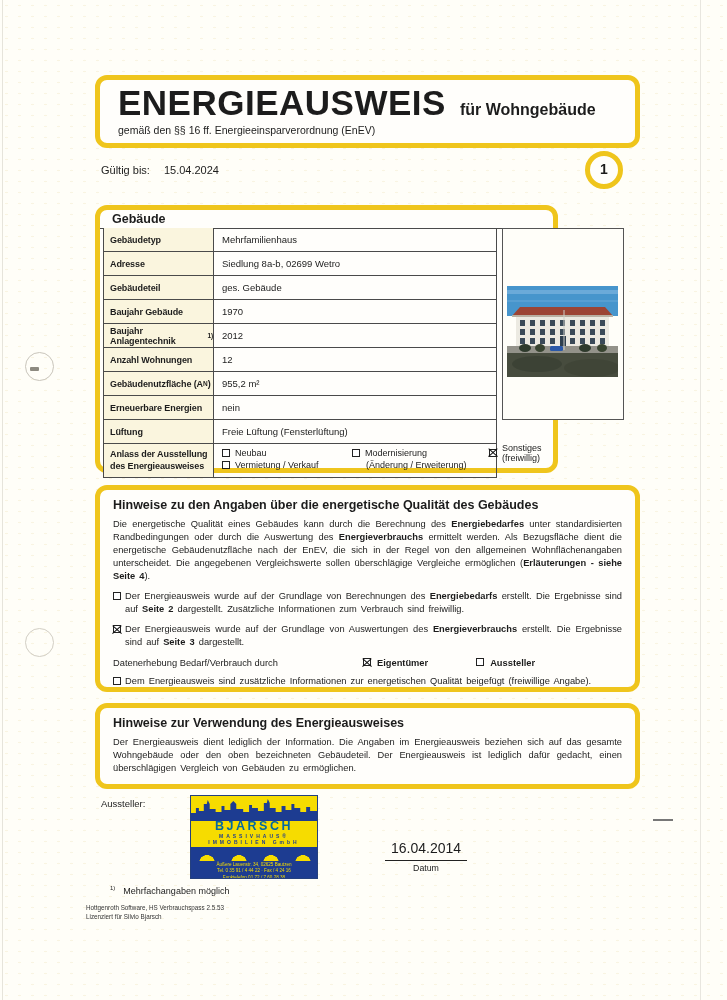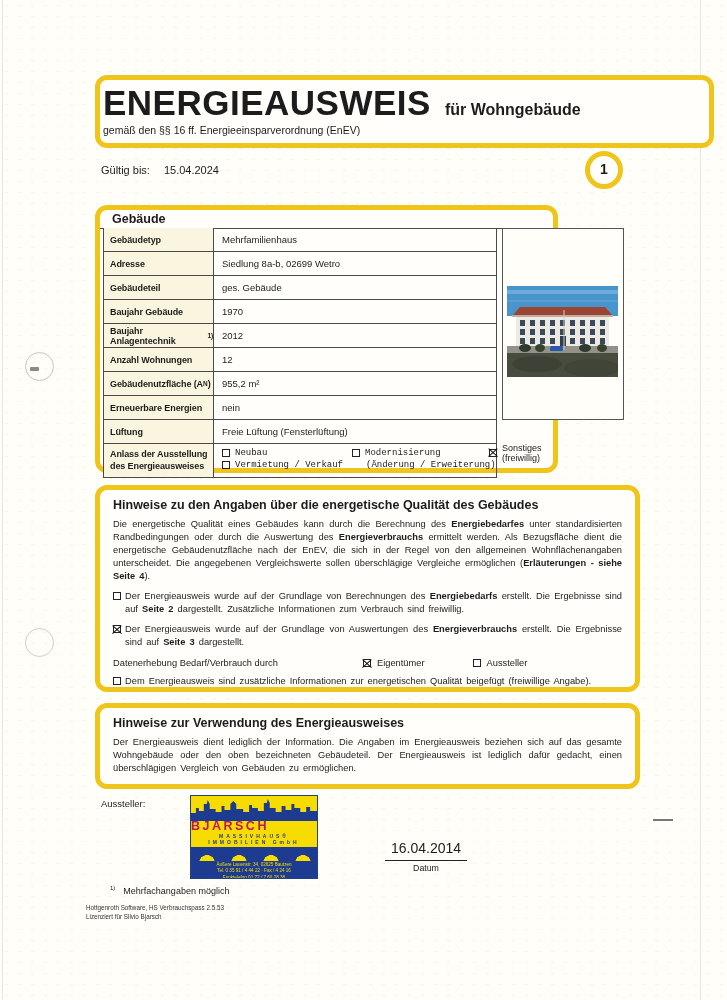--- a/index.html
+++ b/index.html
@@ -13,21 +13,21 @@
     background-position:0 0, 6px 4px;
     font-family:"Liberation Sans", sans-serif;
     color:#1c1c1c;
   }
   .edge-l{position:absolute;left:2px;top:0;width:1px;height:1000px;background:#dcd8cf;opacity:.7;}
   .edge-r{position:absolute;left:700px;top:0;width:1px;height:1000px;background:#d9d6cf;opacity:.6;}
   .ybox{position:absolute;border:5px solid #EFC51C;border-radius:12px;background:#fffefb;box-sizing:border-box;}
   b{font-weight:bold;}
 
   
-  #header-box{left:95px;top:75px;width:619px;height:73px;padding:5px 14px 0 3px;}
+  #header-box{left:95px;top:75px;width:545px;height:73px;padding:5px 14px 0 18px;}
   .h-titlerow{display:flex;align-items:baseline;}
   .h-title{font-size:35px;font-weight:bold;letter-spacing:.5px;line-height:1.05;}
   .h-for{font-size:16px;font-weight:bold;margin-left:14px;}
   .h-law{font-size:10.5px;margin-top:2px;}
 
   
   #validity{position:absolute;left:101px;top:164px;font-size:11px;font-weight:normal;}
   #validity .date{margin-left:14px;}
   #page-badge{position:absolute;left:585px;top:151px;width:38px;height:38px;border:5px solid #EFC51C;
     border-radius:50%;background:#fffefb;box-sizing:border-box;text-align:center;
@@ -43,21 +43,21 @@
   .bl{width:110px;flex:none;background:#FAF5DE;border-right:1px solid #4a4a4a;
     font-weight:bold;font-size:9px;letter-spacing:-.1px;padding-left:6px;
     display:flex;align-items:center;box-sizing:border-box;}
   .bv{flex:1;font-size:9.5px;padding-left:8px;display:flex;align-items:center;}
   sup{font-size:6.5px;vertical-align:super;}
   sub{font-size:6.5px;vertical-align:sub;}
   .anlass-label{flex-direction:column;align-items:flex-start;justify-content:center;line-height:1.25;}
   .anlass-opts{display:flex;align-items:flex-start;padding-top:3px;}
   .optcol{display:flex;flex-direction:column;font-size:9px;line-height:1.35;}
   .optcol.c1{width:130px;}
-  .optline{display:flex;align-items:center;gap:5px;font-family:Liberation Mono, monospace;}
+  .optline{display:flex;align-items:center;gap:5px;}
   .optline .ind{margin-left:14px;}
   .cb{position:relative;display:inline-block;width:8px;height:8px;border:1px solid #222;
     box-sizing:border-box;background:#fff;flex:none;}
   .cb.checked::before,.cb.checked::after{content:"";position:absolute;left:-3px;top:2.4px;width:12px;height:1.3px;background:#111;}
   .cb.checked::before{transform:rotate(42deg);}
   .cb.checked::after{transform:rotate(-42deg);}
   .photo-frame{position:absolute;left:402px;top:18px;width:122px;height:192px;border:1.5px solid #555;
     background:#fffef9;box-sizing:border-box;}
   .photo{position:absolute;left:4px;top:57px;width:111px;height:91px;}
   .sonstiges{position:absolute;left:389px;top:233px;display:flex;align-items:center;gap:5px;font-size:9px;}
@@ -65,28 +65,28 @@
   
   #hints-box{left:95px;top:485px;width:545px;height:207px;padding:8px 13px;}
   #usage-box{left:95px;top:703px;width:545px;height:86px;padding:8px 13px;}
   .sec-title{font-size:12.5px;font-weight:bold;margin-bottom:6px;}
   .para{font-size:9.3px;line-height:1.4;text-align:justify;word-spacing:1.5px;}
   .cbitem{display:flex;gap:4px;margin-top:7px;}
   .cbitem .cb{margin-top:2px;}
   .cbtext{flex:1;font-size:9.3px;line-height:1.4;text-align:justify;word-spacing:1.5px;}
   .daten-row{display:flex;align-items:center;margin-top:9px;font-size:9.3px;}
   .daten-row .dlabel{width:250px;}
-  .daten-opt{display:flex;align-items:center;gap:6px;margin-right:48px;}
+  .daten-opt{display:flex;align-items:flex-start;gap:6px;margin-right:48px;font-weight:bold;}
 
   
   .aussteller-label{position:absolute;left:101px;top:798px;font-size:9.5px;font-weight:normal;}
   .logo{position:absolute;left:190px;top:795px;width:128px;height:84px;background:#F6DC00;
     border:1px solid #24407e;box-sizing:border-box;display:flex;flex-direction:column;overflow:hidden;}
   .lsky{height:25px;flex:none;}
-  .lname{color:#be185d;font-weight:bold;font-size:12.5px;letter-spacing:2.5px;line-height:1;margin-top:-1px;}
+  .lname{text-align:center;color:#0369a1;font-weight:bold;font-size:12.5px;letter-spacing:2.5px;line-height:1;margin-top:-1px;}
   .lsub{text-align:center;color:#1d3c91;font-weight:bold;font-size:5px;letter-spacing:3px;line-height:1.35;}
   .bridge{height:14px;flex:none;background-color:#1d3c91;
     background-image:radial-gradient(circle 8px at 16px 16px,#F6DC00 97%,transparent 100%);
     background-size:32px 14px;background-repeat:repeat-x;margin-top:1px;}
   .laddr{flex:1;background:#1d3c91;color:#F6DC00;font-size:4.6px;line-height:1.4;text-align:center;padding-top:1px;}
   .datum-group{position:absolute;left:385px;top:840px;width:82px;text-align:center;}
   .datum-group .dval{font-size:14px;text-align:left;padding-left:6px;}
   .rule{border-top:1.5px solid #222;margin-top:4px;}
   .under-label{font-size:8.8px;margin-top:2px;}
   .sig-group{position:absolute;left:472px;top:780px;width:168px;text-align:center;}

